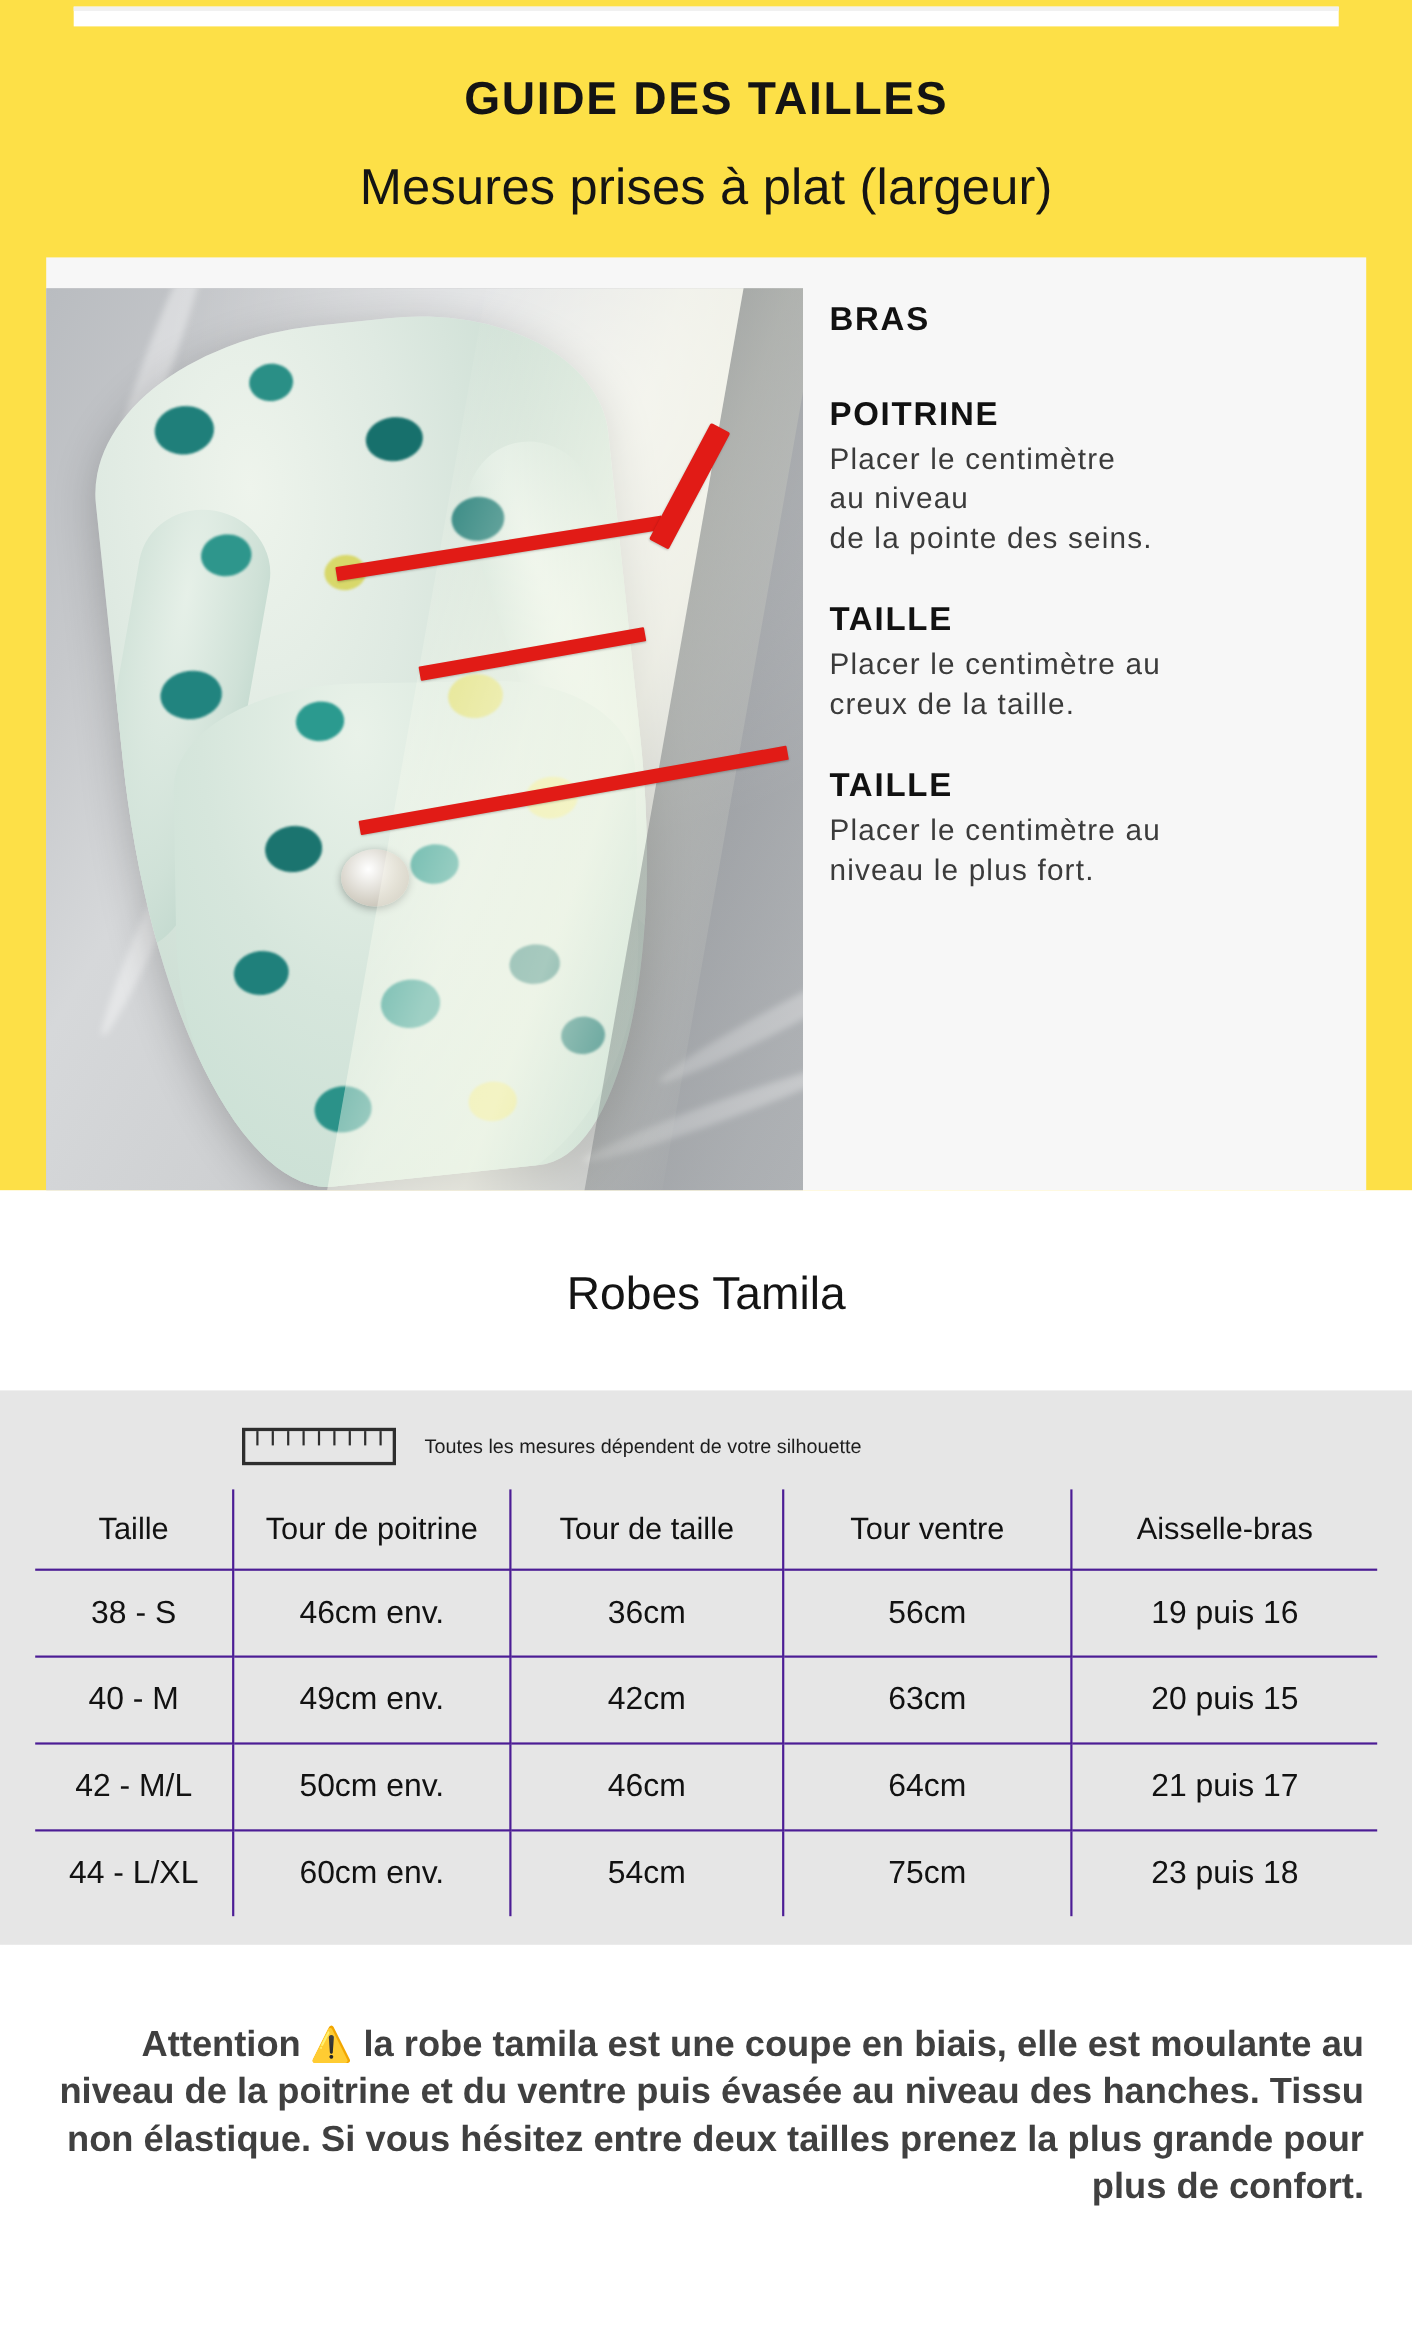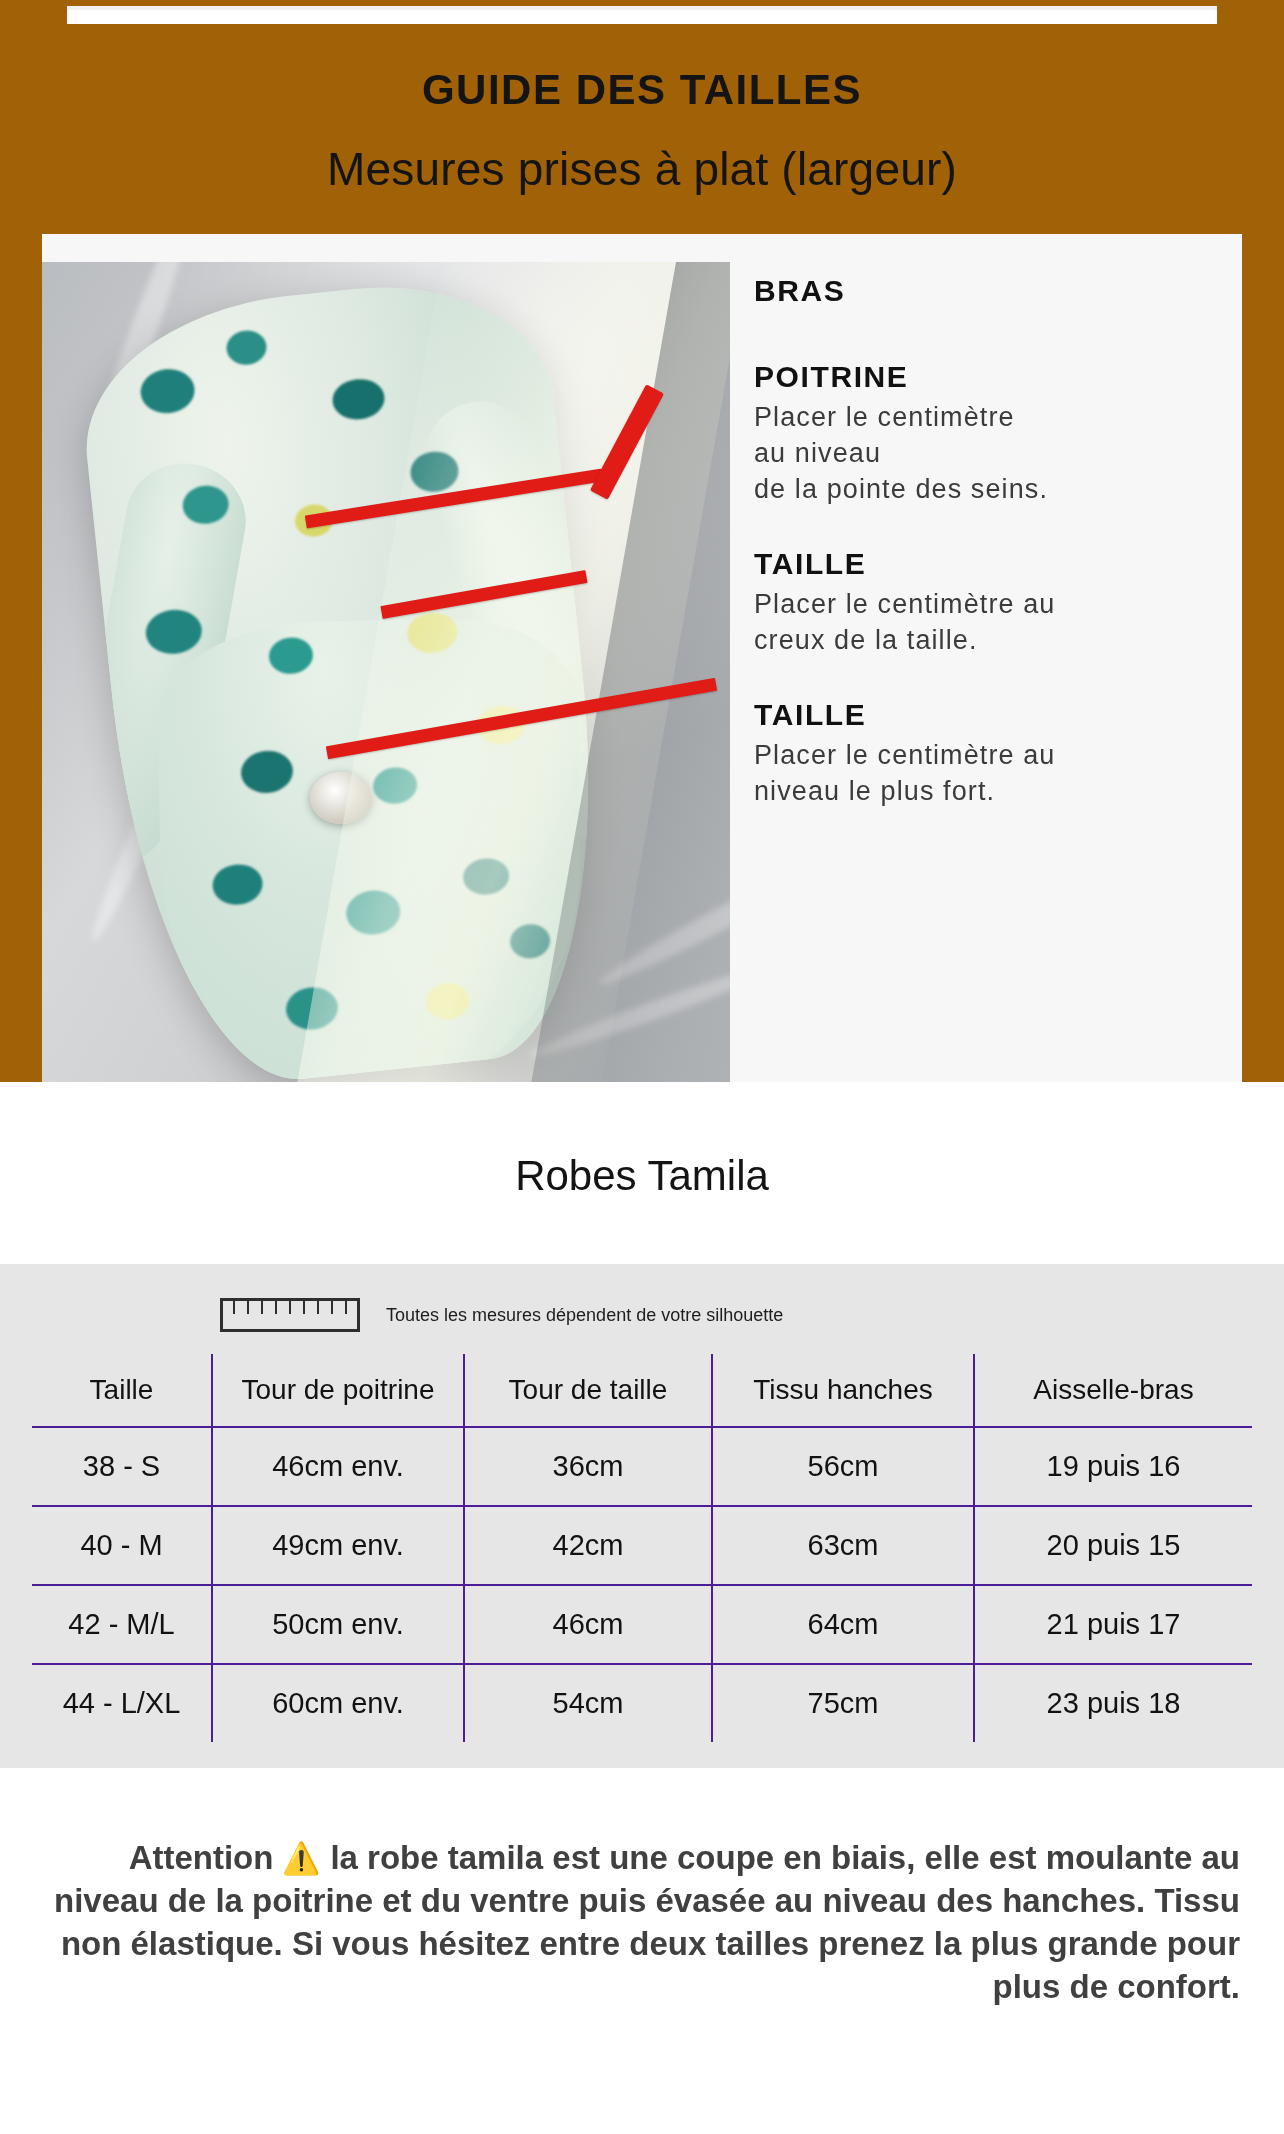--- a/index.html
+++ b/index.html
@@ -17,21 +17,21 @@
 
   .page {
     width: 1284px;
     position: relative;
     overflow: hidden;
   }
 
   
   .guide-card {
     width: 1284px;
-    background: #a16207;
+    background: #fde047;
     padding-top: 6px;
     box-sizing: border-box;
   }
   .guide-topstrip {
     height: 14px;
     background: #ffffff;
     border-top: 4px solid #f1f1f1;
     width: 1150px;
     margin: 0 auto;
   }
@@ -382,21 +382,21 @@
           <col class="c2">
           <col class="c3">
           <col class="c4">
           <col class="c5">
         </colgroup>
       <thead>
         <tr>
           <th>Taille</th>
           <th>Tour de poitrine</th>
           <th>Tour de taille</th>
-          <th>Tissu hanches</th>
+          <th>Tour ventre</th>
           <th>Aisselle-bras</th>
         </tr>
       </thead>
       <tbody>
         <tr>
           <td>38 - S</td>
           <td>46cm env.</td>
           <td>36cm</td>
           <td>56cm</td>
           <td>19 puis 16</td>

